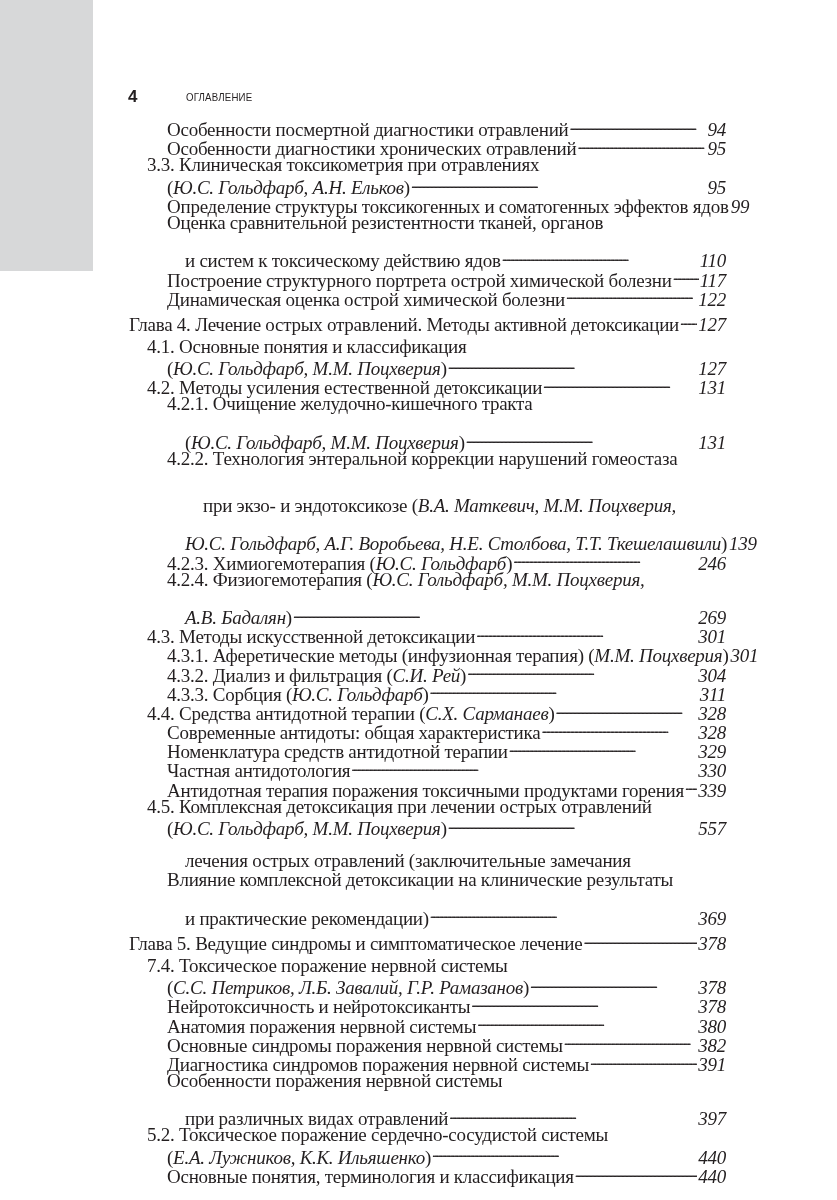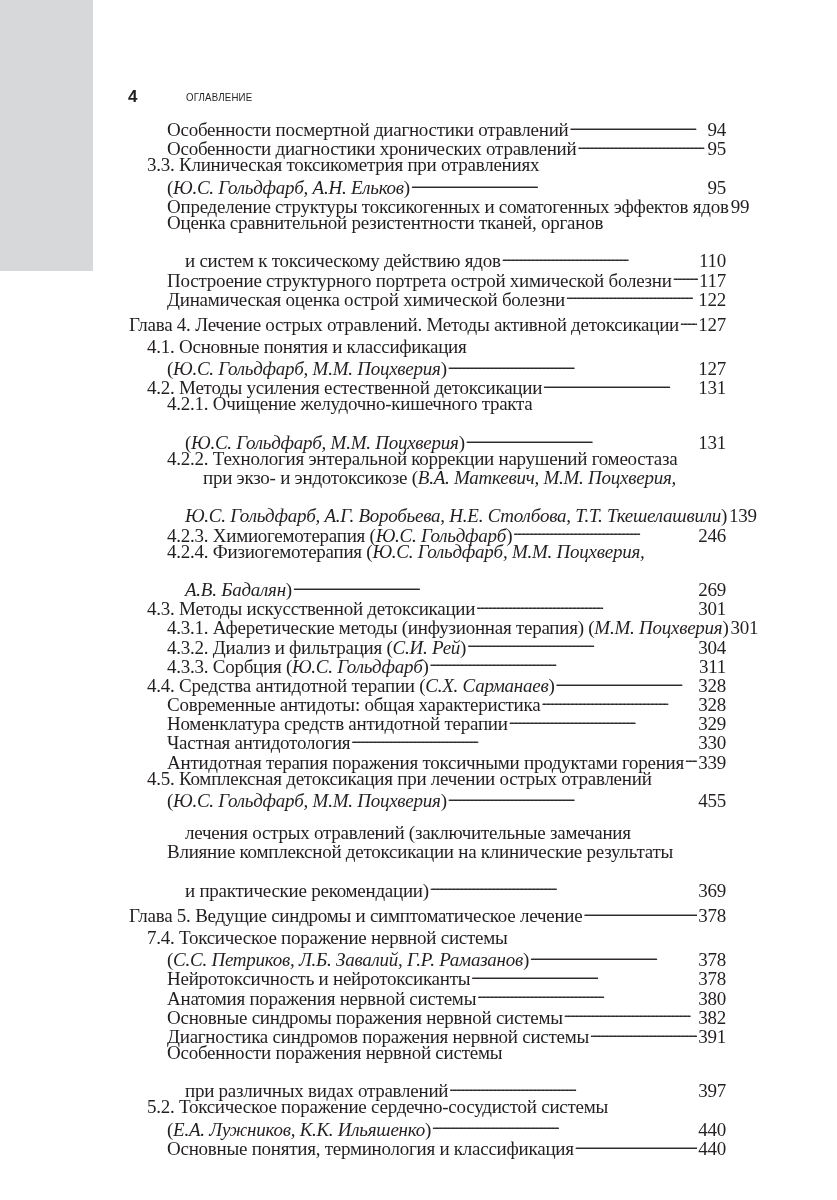--- a/index.html
+++ b/index.html
@@ -23,26 +23,26 @@
     font-size: 19px; white-space: nowrap; letter-spacing: -0.25px;
   }
   .line .txt { flex: 0 0 auto; }
   .line .dots {
     flex: 1 1 auto; overflow: hidden; margin: 0 1px; position: relative; height: 19.2px;
   }
   .line .dots::after {
     content: ". . . . . . . . . . . . . . . . . . . . . . . . . . . . . . . . . . . . . . . . . . . . . . . . . . . . . . . . . . . . . . . . . . . . . . . . . . . . . . . . . . . . . . . . . . . . . . . . . . . . . . . . . . . . . . . . . . . . . . . . . . . . . . . . . . . . . . . . . . . . . . . . . . . . . . . . . . . . .";
     position: absolute; left: 0; bottom: 0; letter-spacing: -2.6px; font-size: 12px; line-height: 19.2px; white-space: nowrap;
   }
-  .line .pg { flex: 0 0 auto; text-align: right; }
+  .line .pg { flex: 0 0 auto; text-align: right; font-style: italic; }
   .i0 { padding-left: 0; }
   .i1 { padding-left: 18px; }
   .i2 { padding-left: 38px; }
   .i3 { padding-left: 56px; margin-top: 16px; }
-  .i4 { padding-left: 74px; }
+  .i4 { padding-left: 74px; margin-top: 28px; }
   .chapter { margin-top: 6px; margin-bottom: 6px; }
   .chapter .lbl { font-weight: normal; }
   em, .it { font-style: italic; }
 </style>
 </head>
 <body>
 
 <div class="gray-strip"></div>
 <div class="page-number">4</div>
 <div class="running-head">ОГЛАВЛЕНИЕ</div>
@@ -183,21 +183,21 @@
       <span class="txt"><span>Антидотная терапия поражения токсичными продуктами горения</span></span>
       <span class="dots"></span>
       <span class="pg">339</span>
     </div>
     <div class="line i1">
       <span class="txt"><span>4.5. Комплексная детоксикация при лечении острых отравлений</span></span>
     </div>
     <div class="line i2">
       <span class="txt"><span>(</span><span class="it">Ю.С. Гольдфарб, М.М. Поцхверия</span><span>)</span></span>
       <span class="dots"></span>
-      <span class="pg">455</span>
+      <span class="pg">557</span>
     </div>
     <div class="line i3">
       <span class="txt"><span>лечения острых отравлений (заключительные замечания</span></span>
     </div>
     <div class="line i2">
       <span class="txt"><span>Влияние комплексной детоксикации на клинические результаты</span></span>
     </div>
     <div class="line i3">
       <span class="txt"><span>и практические рекомендации)</span></span>
       <span class="dots"></span>

